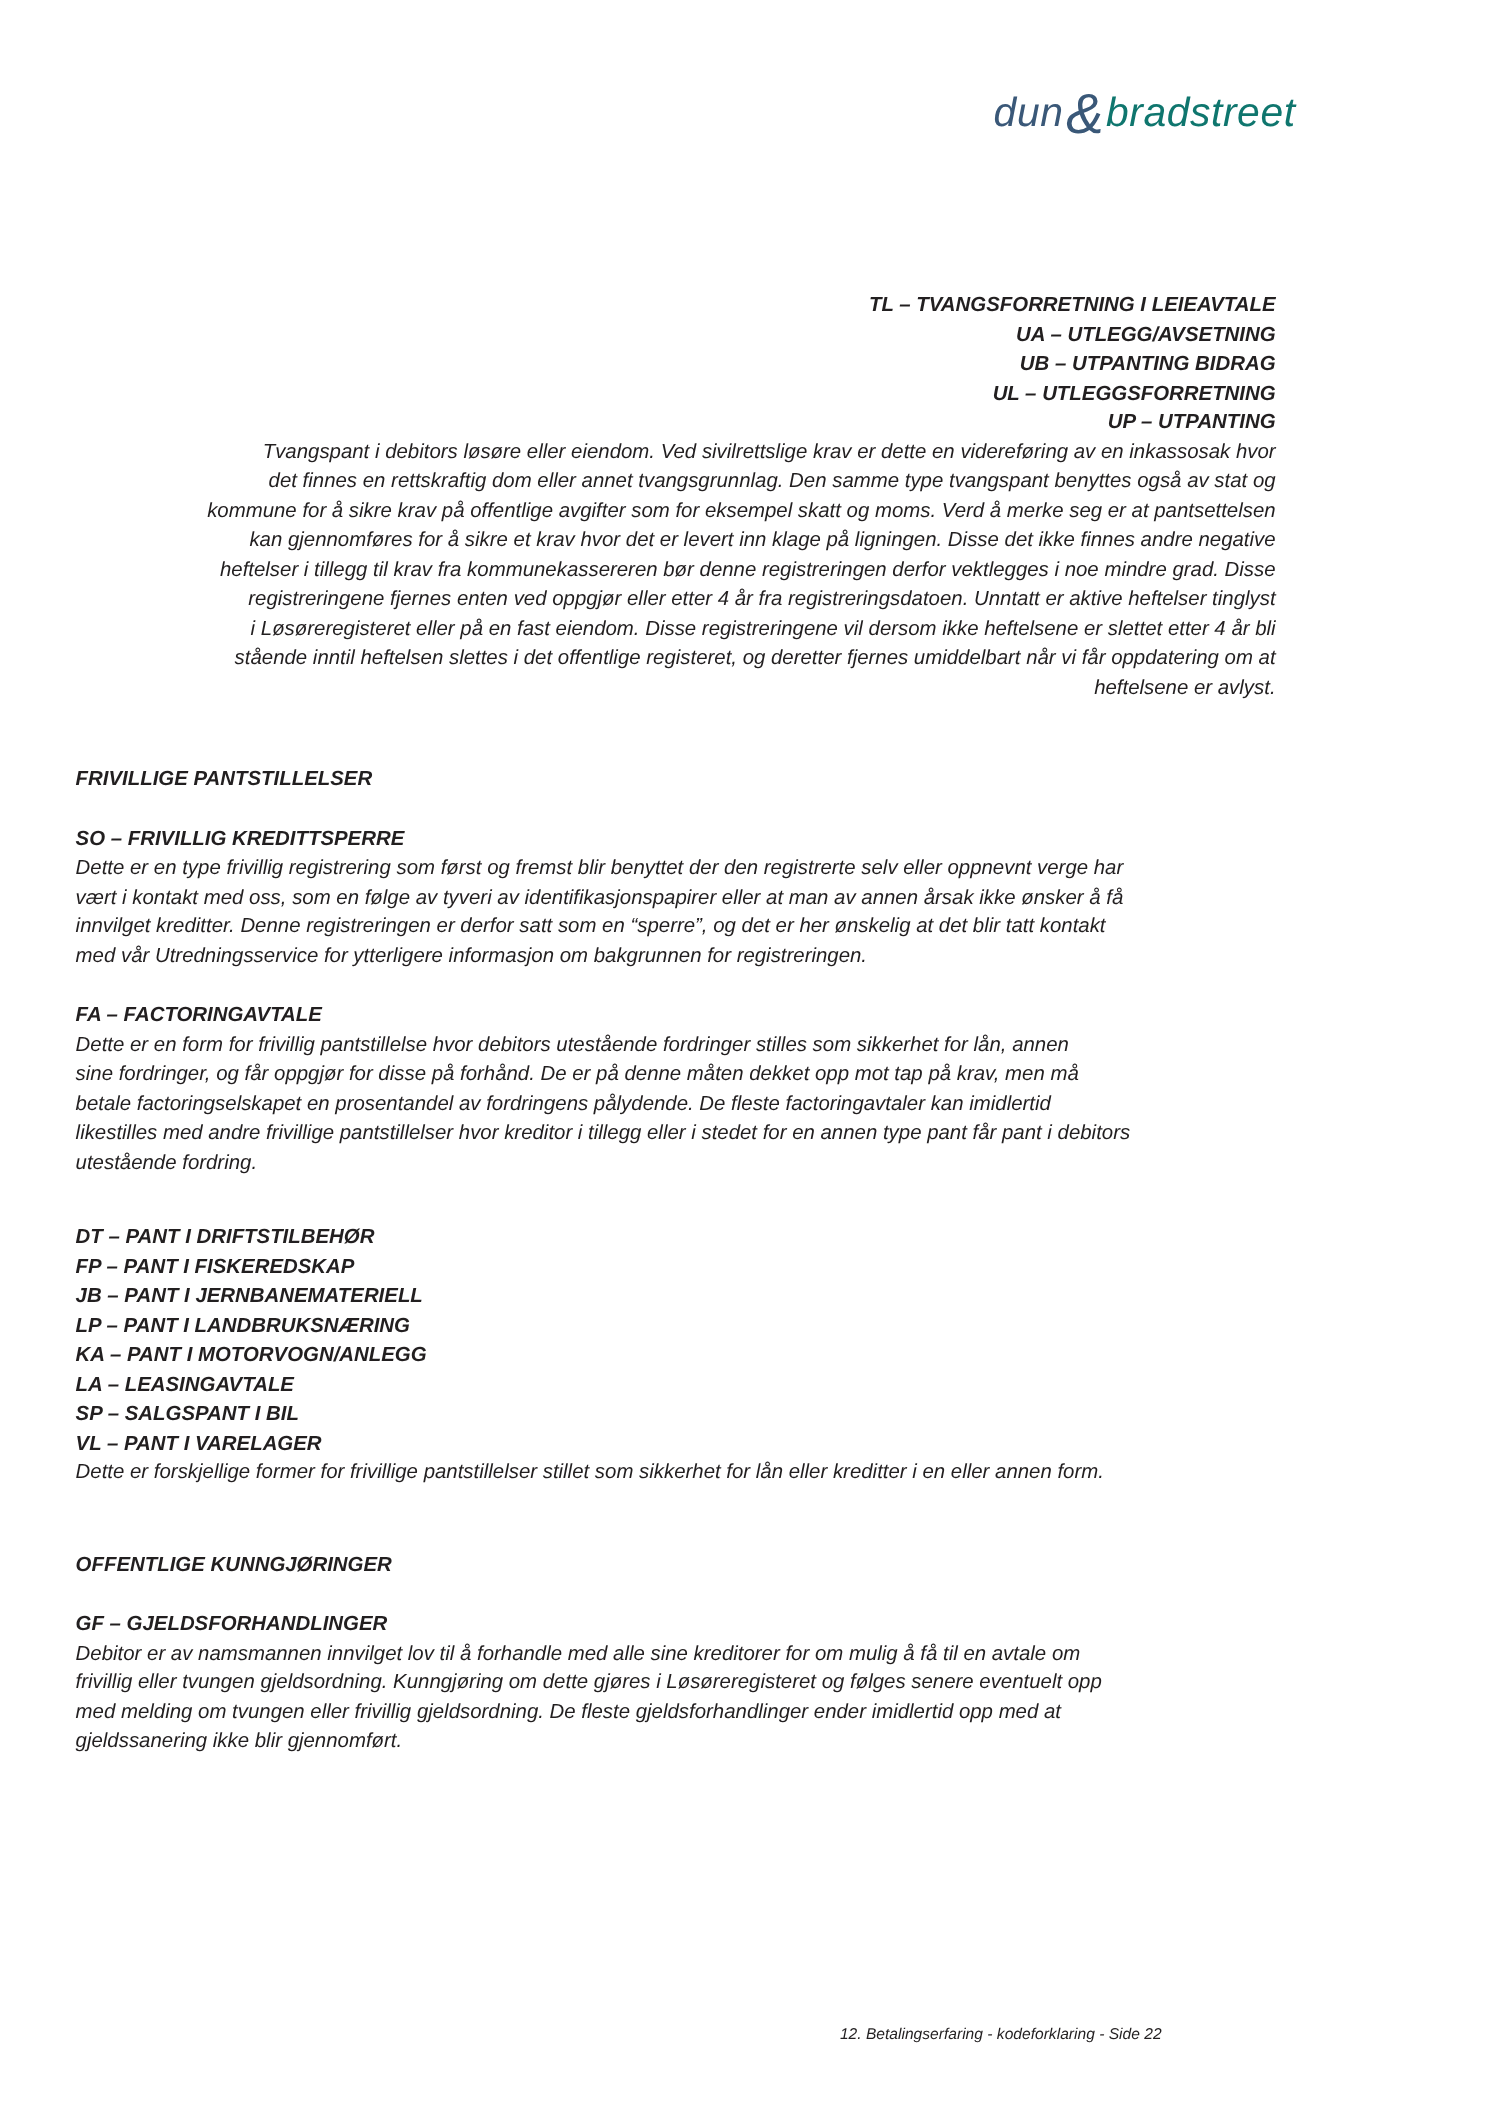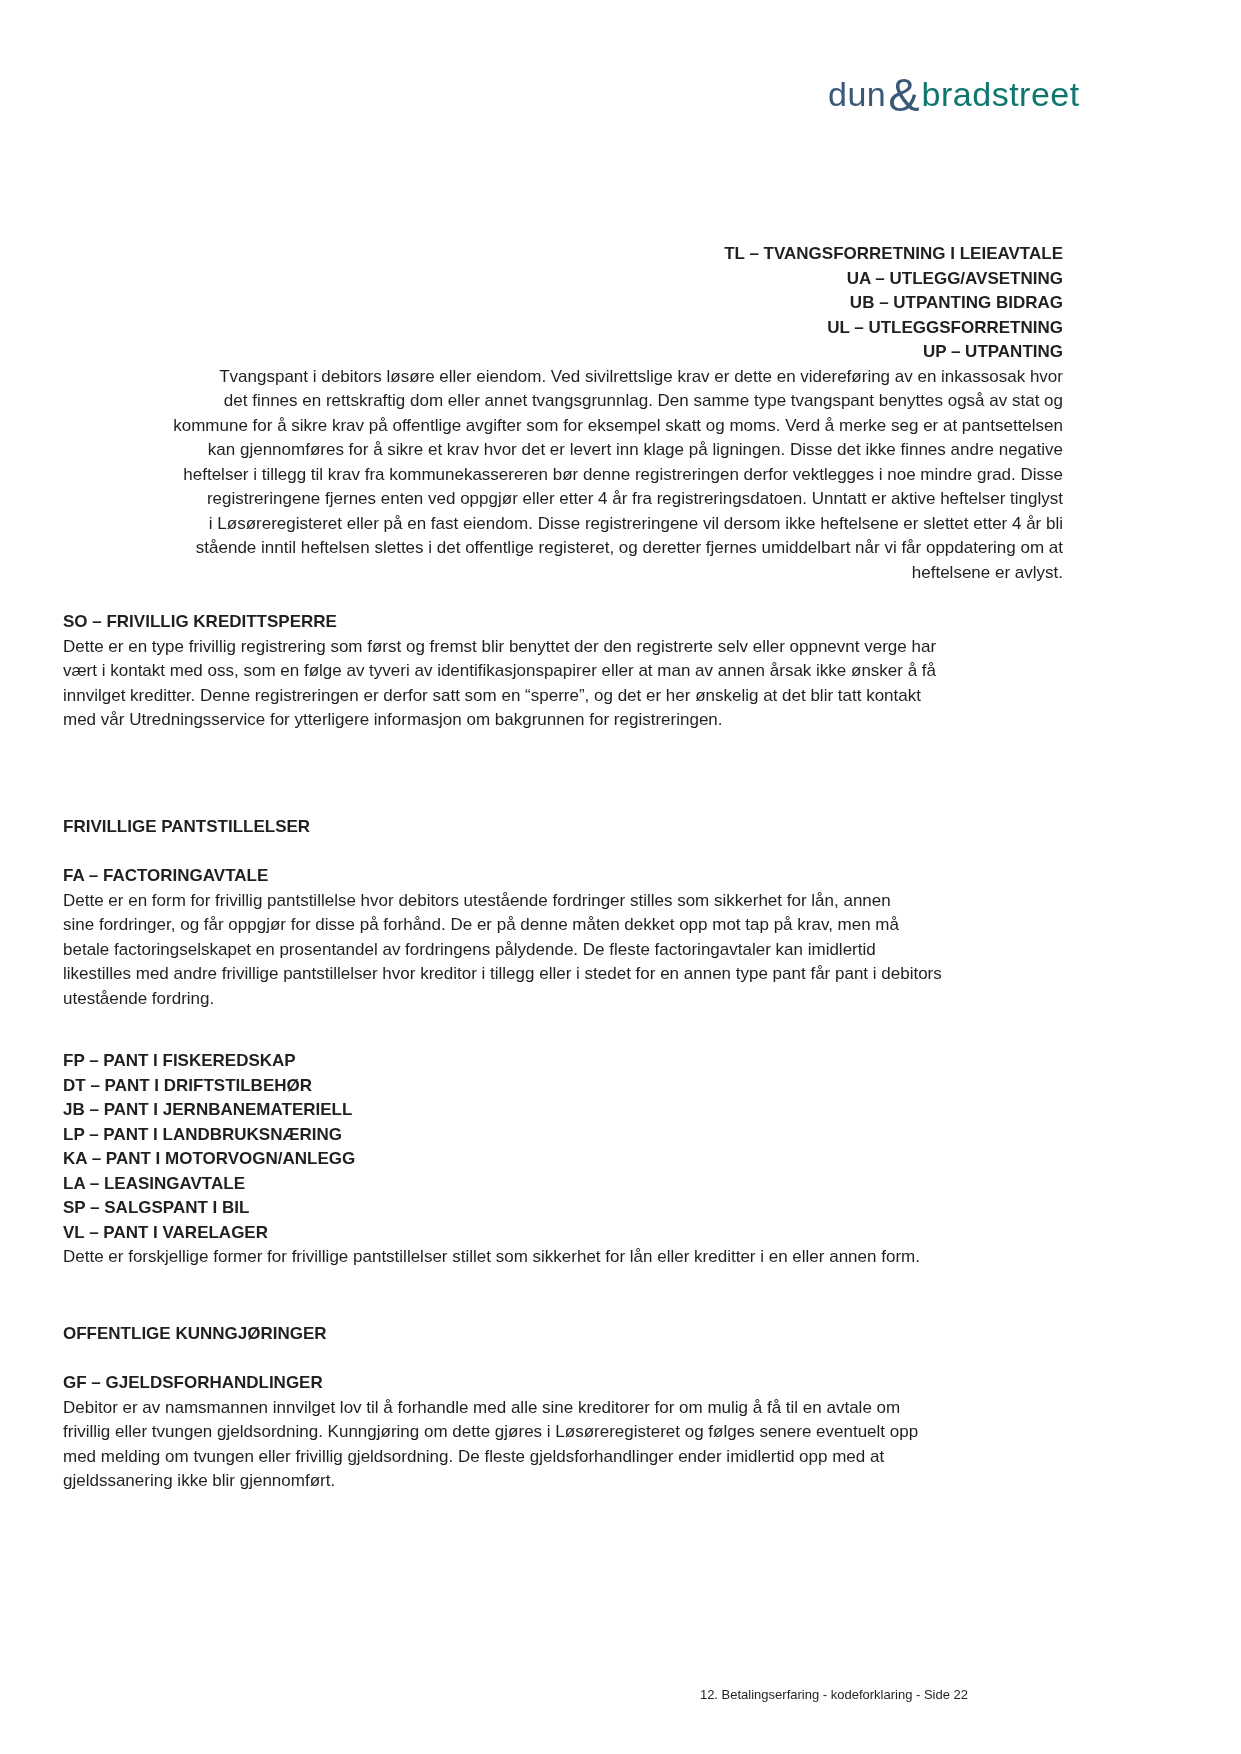--- a/index.html
+++ b/index.html
@@ -4,20 +4,21 @@
 <style>
   html, body { margin: 0; padding: 0; background: #ffffff; }
   .page {
     position: relative;
     width: 1241px;
     height: 1754px;
     background: #ffffff;
     font-family: "Liberation Sans", sans-serif;
     color: #221f20;
     overflow: hidden;
+    font-style: italic;
   }
   .logo {
     position: absolute;
     top: 70px;
     left: 828px;
     display: flex;
     align-items: center;
     white-space: nowrap;
     line-height: 1;
   }
@@ -72,41 +73,41 @@
         <div class="line">Tvangspant i debitors løsøre eller eiendom. Ved sivilrettslige krav er dette en videreføring av en inkassosak hvor</div>
         <div class="line">det finnes en rettskraftig dom eller annet tvangsgrunnlag. Den samme type tvangspant benyttes også av stat og</div>
         <div class="line">kommune for å sikre krav på offentlige avgifter som for eksempel skatt og moms. Verd å merke seg er at pantsettelsen</div>
         <div class="line">kan gjennomføres for å sikre et krav hvor det er levert inn klage på ligningen. Disse det ikke finnes andre negative</div>
         <div class="line">heftelser i tillegg til krav fra kommunekassereren bør denne registreringen derfor vektlegges i noe mindre grad. Disse</div>
         <div class="line">registreringene fjernes enten ved oppgjør eller etter 4 år fra registreringsdatoen. Unntatt er aktive heftelser tinglyst</div>
         <div class="line">i Løsøreregisteret eller på en fast eiendom. Disse registreringene vil dersom ikke heftelsene er slettet etter 4 år bli</div>
         <div class="line">stående inntil heftelsen slettes i det offentlige registeret, og deretter fjernes umiddelbart når vi får oppdatering om at</div>
         <div class="line">heftelsene er avlyst.</div>
       </div>
+      <div class="sec title">
+        <div class="line h-line">FRIVILLIGE PANTSTILLELSER</div>
+      </div>
       <div class="sec entry">
         <div class="line h-line">SO – FRIVILLIG KREDITTSPERRE</div>
         <div class="line">Dette er en type frivillig registrering som først og fremst blir benyttet der den registrerte selv eller oppnevnt verge har</div>
         <div class="line">vært i kontakt med oss, som en følge av tyveri av identifikasjonspapirer eller at man av annen årsak ikke ønsker å få</div>
         <div class="line">innvilget kreditter. Denne registreringen er derfor satt som en “sperre”, og det er her ønskelig at det blir tatt kontakt</div>
         <div class="line">med vår Utredningsservice for ytterligere informasjon om bakgrunnen for registreringen.</div>
-      </div>
-      <div class="sec title">
-        <div class="line h-line">FRIVILLIGE PANTSTILLELSER</div>
       </div>
       <div class="sec entry">
         <div class="line h-line">FA – FACTORINGAVTALE</div>
         <div class="line">Dette er en form for frivillig pantstillelse hvor debitors utestående fordringer stilles som sikkerhet for lån, annen</div>
         <div class="line">sine fordringer, og får oppgjør for disse på forhånd. De er på denne måten dekket opp mot tap på krav, men må</div>
         <div class="line">betale factoringselskapet en prosentandel av fordringens pålydende. De fleste factoringavtaler kan imidlertid</div>
         <div class="line">likestilles med andre frivillige pantstillelser hvor kreditor i tillegg eller i stedet for en annen type pant får pant i debitors</div>
         <div class="line">utestående fordring.</div>
       </div>
       <div class="sec codes">
+        <div class="line h-line">DT – PANT I DRIFTSTILBEHØR</div>
         <div class="line h-line">FP – PANT I FISKEREDSKAP</div>
-        <div class="line h-line">DT – PANT I DRIFTSTILBEHØR</div>
         <div class="line h-line">JB – PANT I JERNBANEMATERIELL</div>
         <div class="line h-line">LP – PANT I LANDBRUKSNÆRING</div>
         <div class="line h-line">KA – PANT I MOTORVOGN/ANLEGG</div>
         <div class="line h-line">LA – LEASINGAVTALE</div>
         <div class="line h-line">SP – SALGSPANT I BIL</div>
         <div class="line h-line">VL – PANT I VARELAGER</div>
         <div class="line">Dette er forskjellige former for frivillige pantstillelser stillet som sikkerhet for lån eller kreditter i en eller annen form.</div>
       </div>
       <div class="sec title">
         <div class="line h-line">OFFENTLIGE KUNNGJØRINGER</div>

